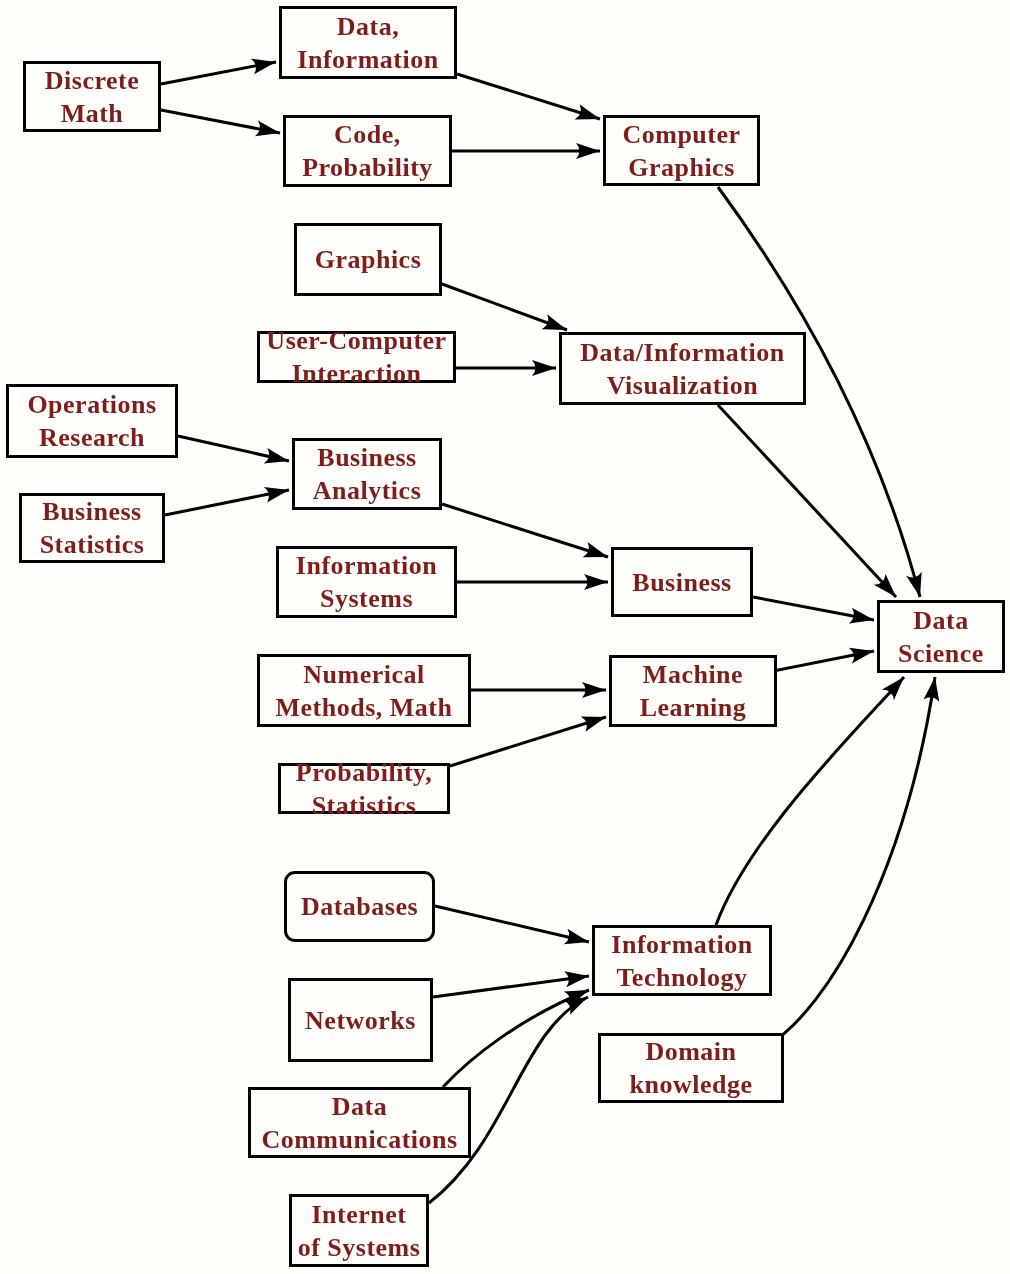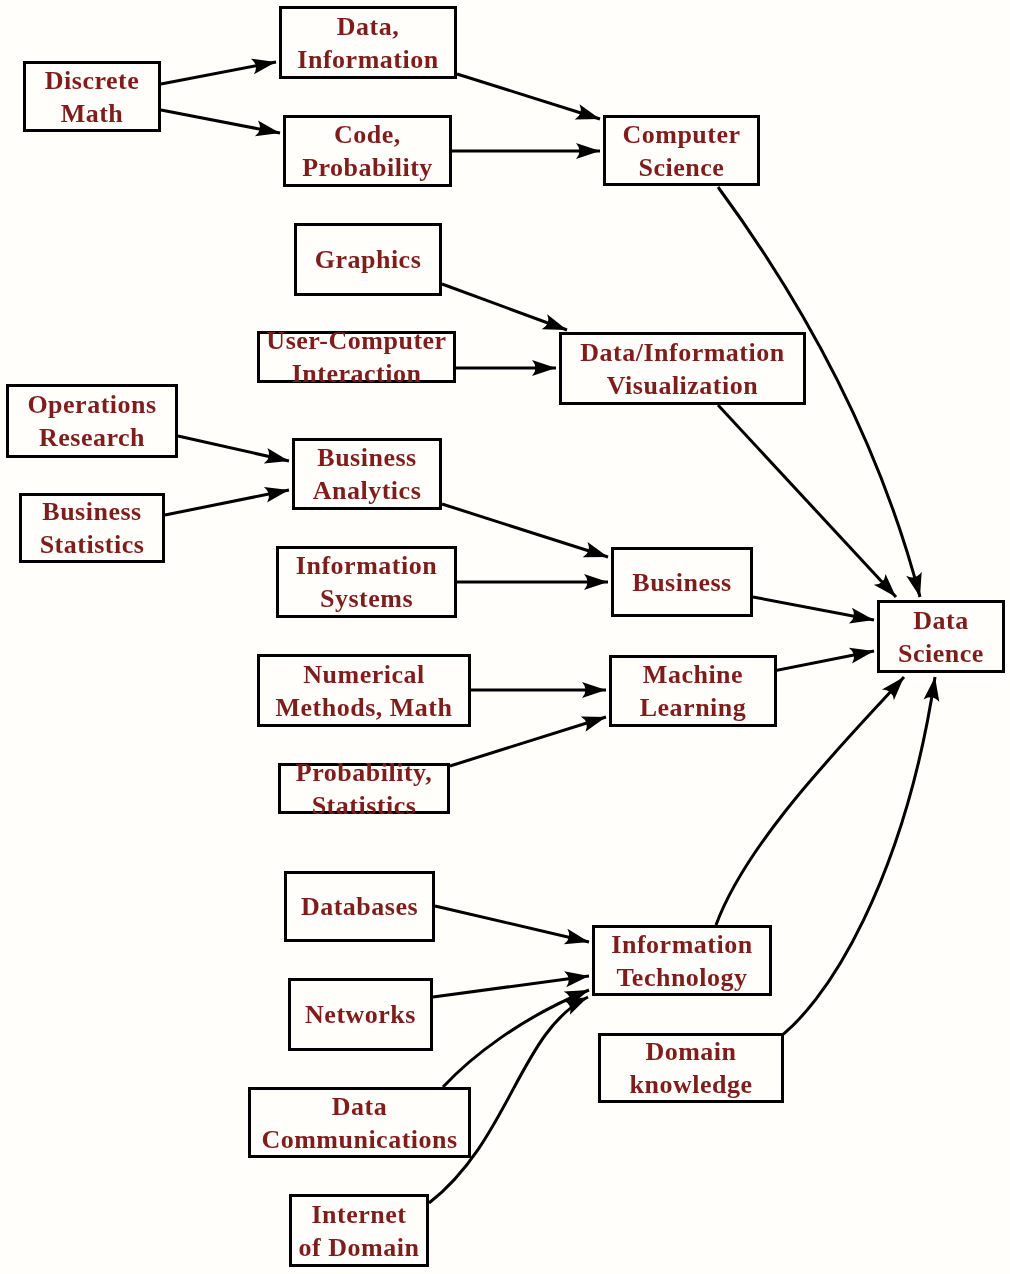--- a/index.html
+++ b/index.html
@@ -90,21 +90,21 @@
       <div class="node" style="left: 279px; top: 6px; width: 178px; height: 73px;">
         <span class="node-label">Data,
 Information</span>
       </div>
       <div class="node" style="left: 283px; top: 115px; width: 169px; height: 72px;">
         <span class="node-label">Code,
 Probability</span>
       </div>
       <div class="node" style="left: 603px; top: 115px; width: 157px; height: 71px;">
         <span class="node-label">Computer
-Science</span>
+Graphics</span>
       </div>
       <div class="node" style="left: 294px; top: 223px; width: 148px; height: 73px;">
         <span class="node-label">Graphics</span>
       </div>
       <div class="node" style="left: 257px; top: 331px; width: 199px; height: 52px;">
         <span class="node-label">User-Computer
 Interaction</span>
       </div>
       <div class="node" style="left: 559px; top: 332px; width: 247px; height: 73px;">
         <span class="node-label">Data/Information
@@ -138,36 +138,36 @@
 Learning</span>
       </div>
       <div class="node" style="left: 278px; top: 763px; width: 172px; height: 51px;">
         <span class="node-label">Probability,
 Statistics</span>
       </div>
       <div class="node" style="left: 877px; top: 600px; width: 128px; height: 73px;">
         <span class="node-label">Data
 Science</span>
       </div>
-      <div class="node" style="left: 284px; top: 871px; width: 151px; height: 71px;">
+      <div class="node" style="left: 284px; top: 871px; width: 151px; height: 71px; border-radius: 11px;">
         <span class="node-label">Databases</span>
       </div>
-      <div class="node" style="left: 288px; top: 978px; width: 145px; height: 73px;">
+      <div class="node" style="left: 288px; top: 978px; width: 145px; height: 84px;">
         <span class="node-label">Networks</span>
       </div>
       <div class="node" style="left: 592px; top: 925px; width: 180px; height: 71px;">
         <span class="node-label">Information
 Technology</span>
       </div>
       <div class="node" style="left: 598px; top: 1033px; width: 186px; height: 70px;">
         <span class="node-label">Domain
 knowledge</span>
       </div>
       <div class="node" style="left: 248px; top: 1087px; width: 223px; height: 71px;">
         <span class="node-label">Data
 Communications</span>
       </div>
       <div class="node" style="left: 289px; top: 1194px; width: 140px; height: 73px;">
         <span class="node-label">Internet
-of Domain</span>
+of Systems</span>
       </div>
     </div>
 </div>
 
 </body></html>

